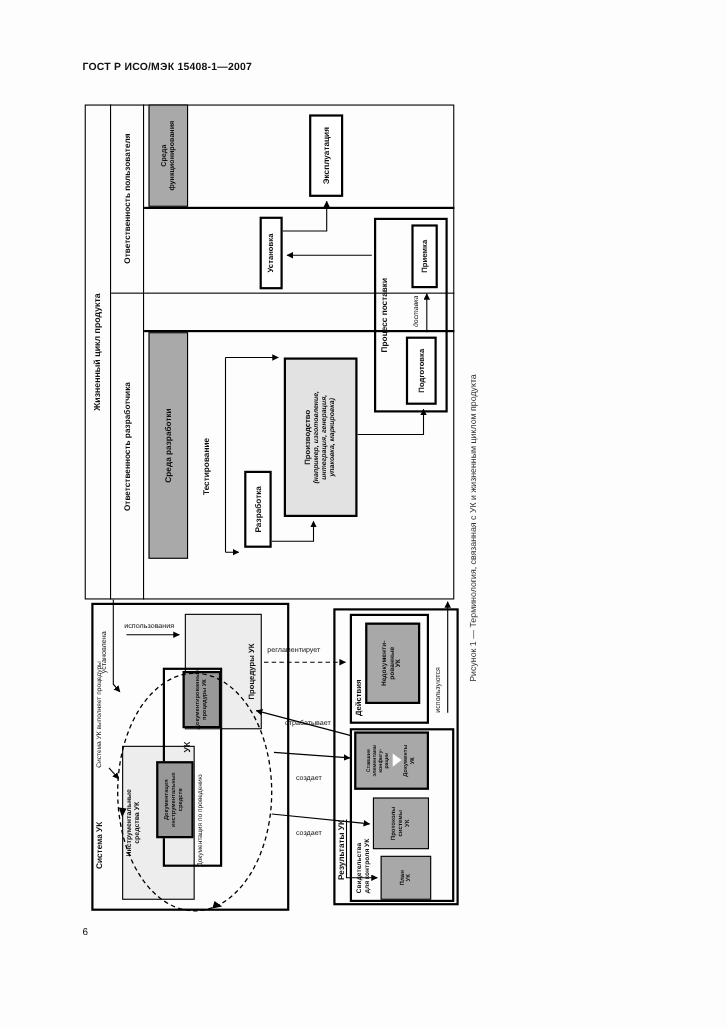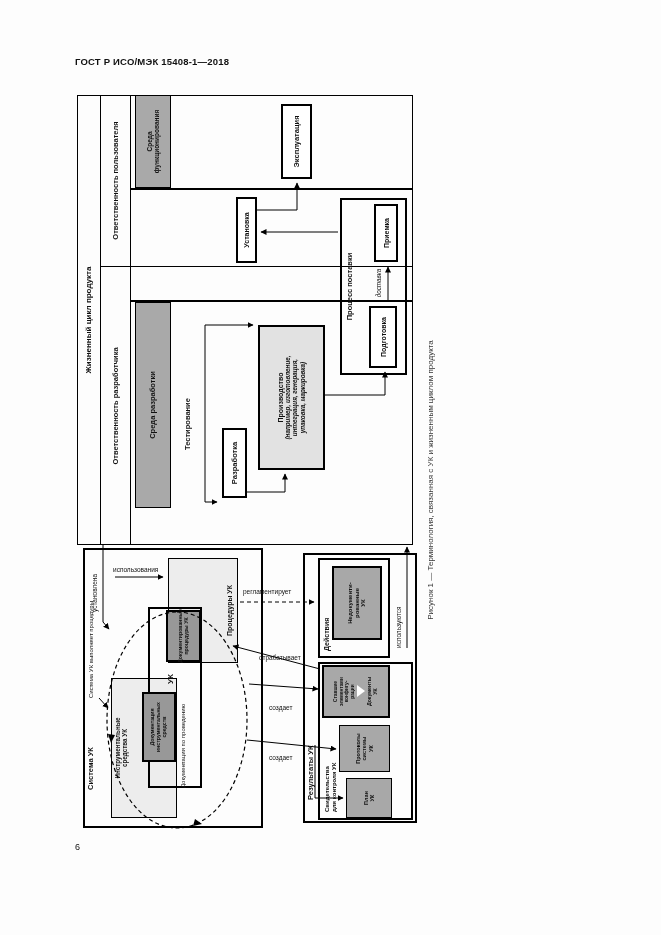--- a/index.html
+++ b/index.html
@@ -25,21 +25,21 @@
   .vlabel{position:absolute;transform:rotate(90deg);transform-origin:0 0;white-space:nowrap;font-size:6.5px;}
   .hl{position:absolute;white-space:nowrap;}
   svg.ov{position:absolute;left:0;top:0;pointer-events:none;}
   .warr{width:0;height:0;border-left:6px solid transparent;border-right:6px solid transparent;
         border-top:8px solid #fff;margin:2px auto;}
   .caption{position:absolute;left:190px;top:351px;width:420px;text-align:center;font-size:8px;color:#333;}
 </style>
 </head>
 <body>
 
-<div class="pagehdr">ГОСТ Р ИСО/МЭК 15408-1—2018</div>
+<div class="pagehdr">ГОСТ Р ИСО/МЭК 15408-1—2007</div>
 
 <div class="fig">
 
   <div class="abs" style="left:335px;top:2px;width:450px;height:336px;border:1.5px solid #000;box-sizing:border-box;"></div>
   <div class="abs cc" style="left:335px;top:2px;width:450px;height:24px;border-bottom:1.5px solid #000;box-sizing:border-box;">
     <span class="bold" style="font-size:8px;">Жизненный цикл продукта</span>
   </div>
   <div class="abs cc" style="left:335px;top:26px;width:278px;height:30px;border-bottom:1.5px solid #000;box-sizing:border-box;">
     <span class="bold" style="font-size:7.5px;">Ответственность разработчика</span>
   </div>

